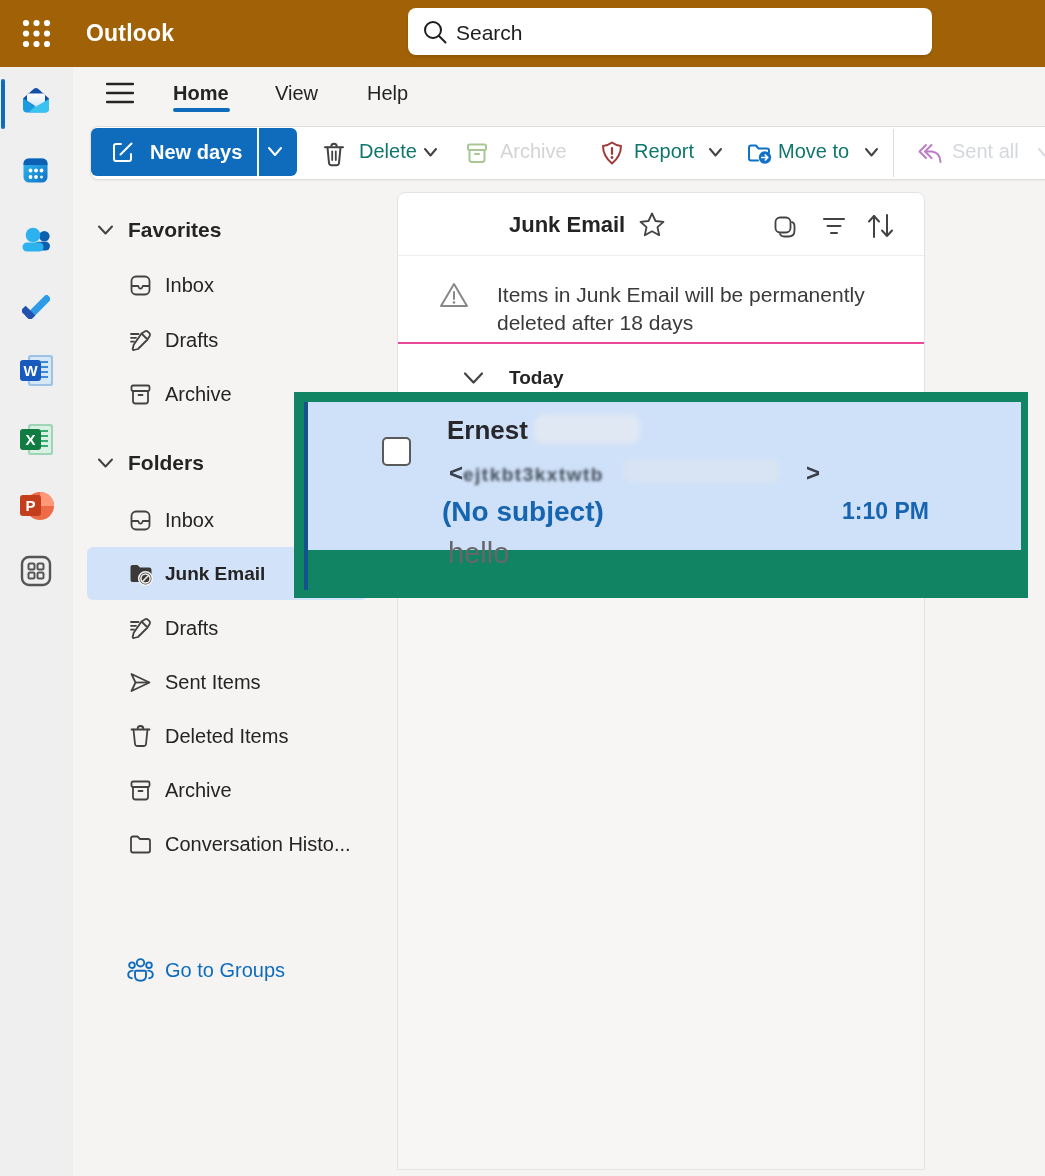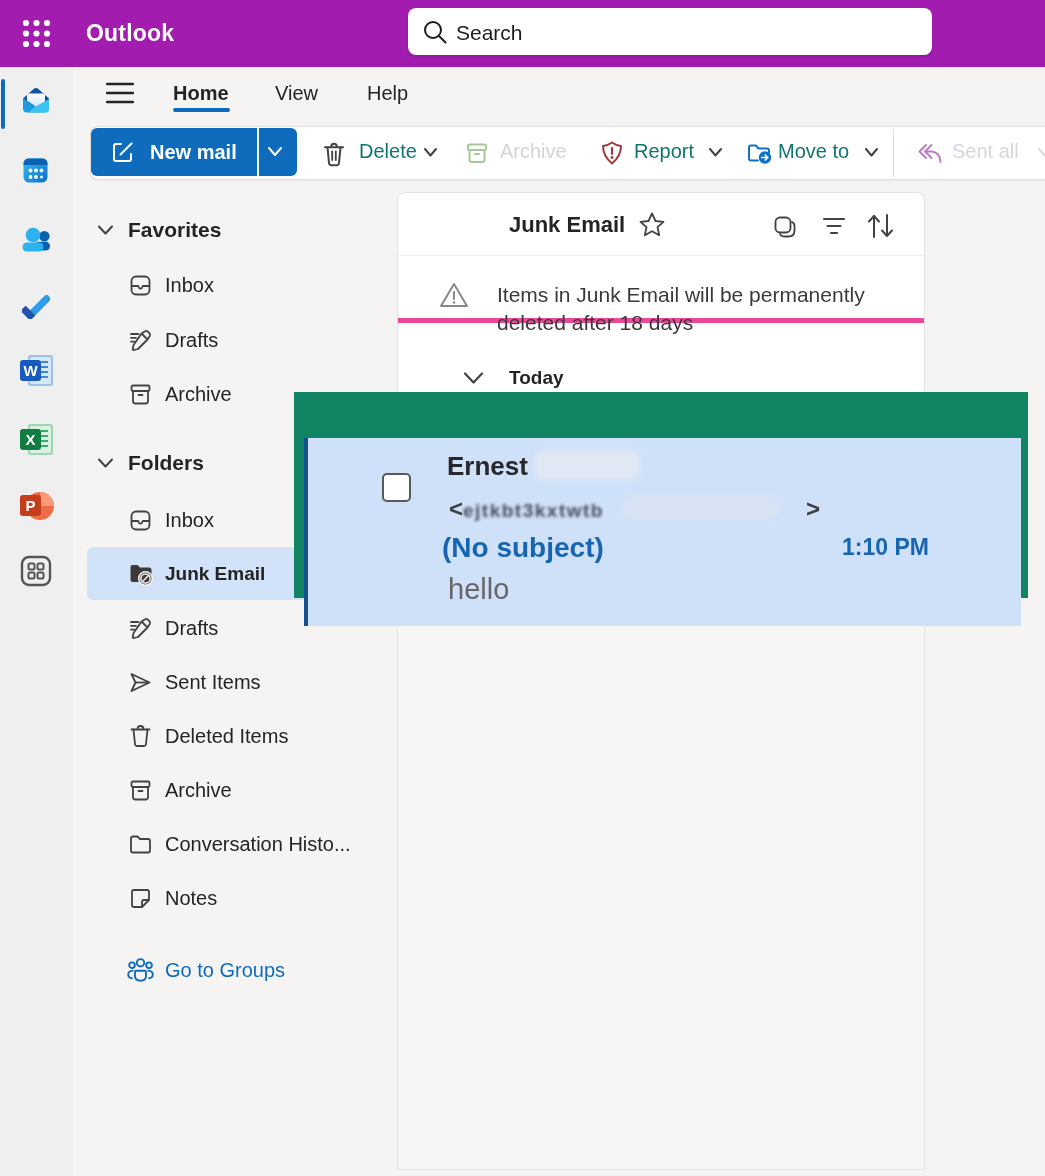--- a/index.html
+++ b/index.html
@@ -1,20 +1,20 @@
 <!DOCTYPE html>
 <html><head>
 <meta charset="utf-8">
 <style>
   * { margin:0; padding:0; box-sizing:border-box; }
   html,body { width:1045px; height:1176px; overflow:hidden; font-family:"Liberation Sans", sans-serif; }
   .abs { position:absolute; }
   body { position:relative; background:#F5F4F3; }
   
-  #topbar { left:0; top:0; width:1045px; height:67px; background:#a21caf;text-decoration:underline; }
+  #topbar { left:0; top:0; width:1045px; height:67px; background:#a16207;text-decoration:underline; }
   #brand { left:86px; top:0; height:67px; line-height:67px; color:#fff; font-size:23px; font-weight:bold; letter-spacing:.2px; }
   #searchbox { left:408px; top:8px; width:524px; height:47px; background:#fff; border-radius:8px; box-shadow:0 2px 3px rgba(0,0,0,.12); }
   #searchtxt { left:48px; top:0; height:62px; line-height:49px; font-size:21px; color:#1d1d1d; }
   
   #rail { left:0; top:67px; width:73px; height:1109px; background:#EFEFEF; }
   #railsel { left:1px; top:12px; width:4px; height:50px; border-radius:2px; background:#0F6CBD; }
   
   #tabs { left:75px; top:67px; width:972px; height:58px; }
   .tab { font-size:20px; color:#242424; top:15px; }
   #homeunder { left:98px; top:41px; width:57px; height:4px; border-radius:2px; background:#0F6CBD; }
@@ -24,26 +24,26 @@
   
   #nav { left:73px; top:125px; width:324px; height:1051px; }
   .navrow { left:0; width:324px; height:54px; }
   .navtxt { left:92px; font-size:20px; color:#242424; white-space:nowrap; top:50%; transform:translateY(-50%); }
   .navhead { left:55px; font-size:21px; font-weight:bold; color:#242424; top:50%; transform:translateY(-50%); }
   #junkrow { left:14px; top:422px; width:280px; height:53px; background:#D2E3F9; border-radius:6px; }
   
   #panel { left:397px; top:192px; width:528px; height:978px; background:#fff; border:1px solid #E4E3E2; border-radius:8px 8px 0 0; }
   #phead { left:0; top:0; width:526px; height:63px; border-bottom:1px solid #EFEEED; }
   #ptitle { left:111px; top:0; height:63px; line-height:63px; font-size:22px; font-weight:bold; color:#242424; }
-  #pbanner { left:0; top:64px; width:526px; height:66px; border-bottom:5px solid #ec4899; }
+  #pbanner { left:0; top:64px; width:526px; height:87px; border-bottom:2px solid #ec4899; }
   .bantxt { left:99px; font-size:21px; color:#3b3a39; white-space:nowrap; }
   #today { left:111px; top:174px; font-size:19px; font-weight:bold; color:#242424; }
   
   #gcard { left:294px; top:392px; width:734px; height:206px; background:#118464; z-index:30; }
-  #ginner { left:10px; top:10px; width:717px; height:188px; background:#CFE1F8;margin-top:36px; }
+  #ginner { left:10px; top:10px; width:717px; height:148px; background:#CFE1F8; }
   #selbar { left:0px; top:0px; width:4px; height:188px; background:#15508F; }
   #cbox { left:78px; top:35px; width:29px; height:29px; background:#fff; border:2px solid #5a5a5a; border-radius:5px; }
   #ername { left:143px; top:13px; font-size:26px; font-weight:bold; color:#28282c; }
   #erline2 { left:145px; top:57px; font-size:24px; font-weight:bold; color:#3a4049; }
   #ersubj { left:138px; top:94px; font-size:28px; font-weight:bold; color:#1765B0; }
   #ertime { left:538px; top:96px; font-size:23px; font-weight:bold; color:#1765B0; }
   #erbody { left:144px; top:135px; font-size:29px; color:#68666A; }
 </style>
 </head>
 <body>
@@ -167,21 +167,21 @@
     <div class="abs tab" style="left:292px">Help</div>
     <div class="abs" id="homeunder"></div>
   </div>
 
   <div class="abs" id="toolcard">
     <div class="abs" id="newmail">
       <svg class="abs" style="left:20px;top:12px" width="24" height="24" viewBox="0 0 24 24" id="ic-compose">
  <path d="M10 4 L5 4 Q3 4 3 6 L3 19 Q3 21 5 21 L18 21 Q20 21 20 19 L20 14" fill="none" stroke="#fff" stroke-width="2" stroke-linecap="round"></path>
  <path d="M9.5 14.5 L20.5 3.5" stroke="#fff" stroke-width="2" stroke-linecap="round"></path>
 </svg>
-      <div class="abs" style="left:59px;top:0;height:48px;line-height:48px;color:#fff;font-size:20px;font-weight:bold;">New mail</div>
+      <div class="abs" style="left:59px;top:0;height:48px;line-height:48px;color:#fff;font-size:20px;font-weight:bold;">New days</div>
       <div class="abs" style="left:166px;top:0;width:1.5px;height:48px;background:rgba(255,255,255,.95)"></div>
       <svg class="abs" style="left:176px;top:18px" width="16" height="12" viewBox="0 0 16 12">
         <path d="M2 2 L8 9 L14 2" fill="none" stroke="#fff" stroke-width="2" stroke-linecap="round" stroke-linejoin="round"></path>
       </svg>
     </div>
     <svg class="abs" style="left:231px;top:14px" width="24" height="26" viewBox="0 0 24 26" id="ic-trash">
  <path d="M3 6.2 L21 6.2" stroke="#424242" stroke-width="2" stroke-linecap="round"></path>
  <path d="M9.2 5.8 Q9.2 2.8 12 2.8 Q14.8 2.8 14.8 5.8" fill="none" stroke="#424242" stroke-width="2"></path>
  <path d="M5.5 6.5 L7 22 Q7.2 24.2 9.5 24.2 L14.5 24.2 Q16.8 24.2 17 22 L18.5 6.5" fill="none" stroke="#424242" stroke-width="2" stroke-linecap="round"></path>
  <line x1="10.2" y1="10.5" x2="10.2" y2="19" stroke="#424242" stroke-width="1.8" stroke-linecap="round"></line>
@@ -309,27 +309,20 @@
  <path d="M5 9 L5 19 Q5 21.5 7.5 21.5 L17.5 21.5 Q20 21.5 20 19 L20 9" fill="none" stroke="#424242" stroke-width="1.8"></path>
  <line x1="10.5" y1="13" x2="14.5" y2="13" fill="none" stroke="#424242" stroke-width="1.8" stroke-linecap="round"></line>
       </svg>
       <div class="abs navtxt">Archive</div>
     </div>
     <div class="abs navrow" style="top:692px">
       <svg class="abs icn" style="left:55px;top:15px" width="25" height="25" viewBox="0 0 25 25" id="ic-folder">
  <path d="M3 6.5 Q3 4.5 5 4.5 L9.5 4.5 L12 7 L20 7 Q22 7 22 9 L22 18.5 Q22 20.5 20 20.5 L5 20.5 Q3 20.5 3 18.5 Z" fill="none" stroke="#424242" stroke-width="1.8" stroke-linejoin="round"></path>
 </svg>
       <div class="abs navtxt">Conversation Histo...</div>
-    </div>
-    <div class="abs navrow" style="top:746px">
-      <svg class="abs icn" style="left:55px;top:15px" width="25" height="25" viewBox="0 0 25 25" id="ic-notes">
- <path d="M4 6 Q4 4 6 4 L19 4 Q21 4 21 6 L21 14 L14 21 L6 21 Q4 21 4 19 Z" fill="none" stroke="#424242" stroke-width="1.8" stroke-linejoin="round"></path>
- <path d="M21 14 L16 14 Q14 14 14 16 L14 21" fill="none" stroke="#424242" stroke-width="1.8" stroke-linejoin="round"></path>
-</svg>
-      <div class="abs navtxt">Notes</div>
     </div>
     <div class="abs navrow" style="top:818px">
       <svg class="abs icn" style="left:53px;top:13px" width="29" height="28" viewBox="0 0 29 28" id="ic-groups">
  <circle cx="14.5" cy="6.8" r="3.7" fill="none" stroke="#0F6CBD" stroke-width="1.9"></circle>
  <circle cx="6" cy="9.2" r="2.8" fill="none" stroke="#0F6CBD" stroke-width="1.9"></circle>
  <circle cx="23" cy="9.2" r="2.8" fill="none" stroke="#0F6CBD" stroke-width="1.9"></circle>
  <path d="M10.2 14.8 L18.8 14.8 Q20 14.8 20 16 L20 20 Q20 24.7 14.5 24.7 Q9 24.7 9 20 L9 16 Q9 14.8 10.2 14.8 Z" fill="none" stroke="#0F6CBD" stroke-width="1.9" stroke-linejoin="round"></path>
  <path d="M6.8 14.6 Q2.2 14.9 2.2 18.6 Q2.2 21.8 5.8 22.3" fill="none" stroke="#0F6CBD" stroke-width="1.9" stroke-linecap="round"></path>
  <path d="M22.2 14.6 Q26.8 14.9 26.8 18.6 Q26.8 21.8 23.2 22.3" fill="none" stroke="#0F6CBD" stroke-width="1.9" stroke-linecap="round"></path>
 </svg>

